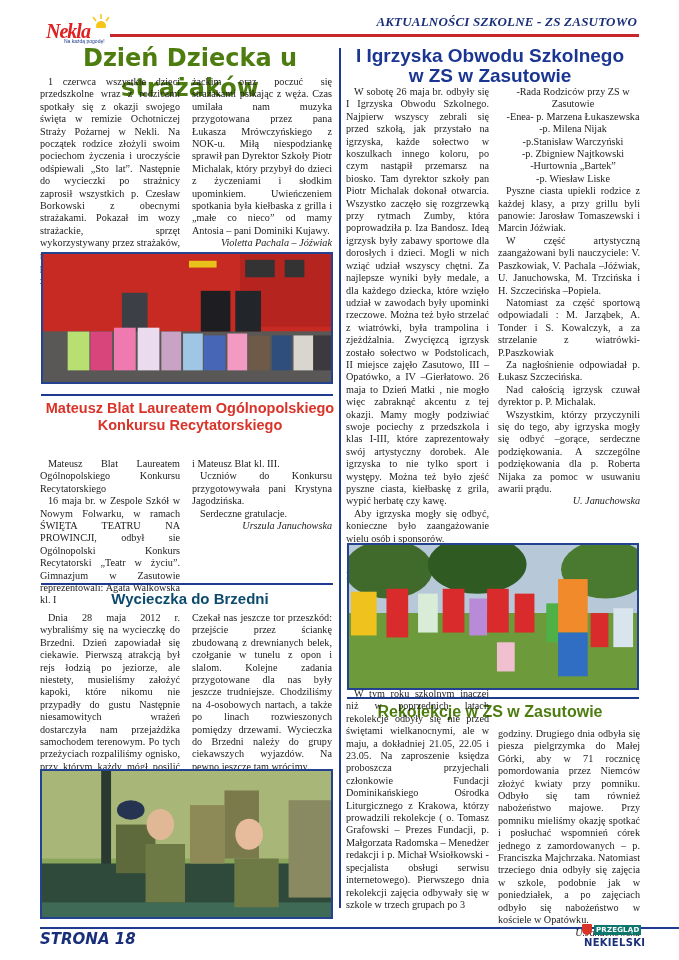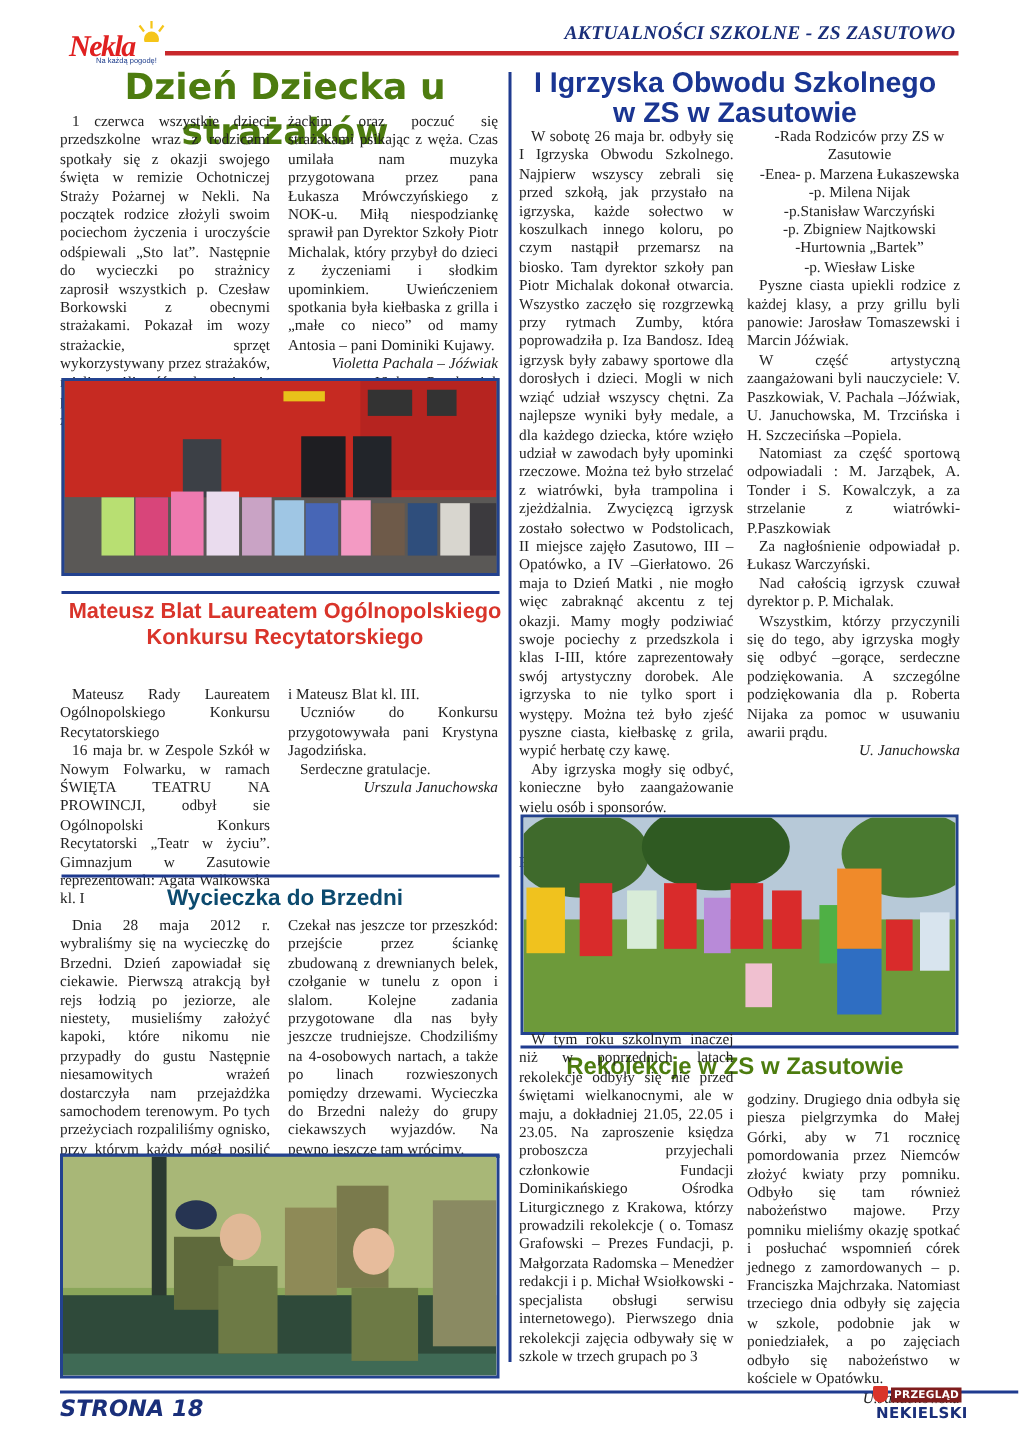--- a/index.html
+++ b/index.html
@@ -32,21 +32,21 @@
 
   .sep { height: 2px; background: #1f3b8f; }
 
   .photo { border: 2px solid #23428f; overflow: hidden; }
 
   .footer-line { left: 40px; top: 927px; width: 639px; height: 2px; background: #1f3b8f; }
   .footer-page { left: 40px; top: 930px; font-family: "DejaVu Sans", sans-serif; font-style: italic; font-weight: bold; font-size: 15px; color: #1a2f7a; }
   .footer-brand { left: 582px; top: 924px; width: 60px; height: 30px; }
   .fb-top { position: absolute; left: 0; top: 0; display: flex; align-items: center; gap: 2px; }
   .fb-shield { width: 10px; height: 11px; background: #d9342a; border-radius: 1px 1px 5px 5px; }
-  .fb-bar { background: #7f1d1d; color: #fff; font-family: "DejaVu Sans", sans-serif; font-weight: bold; font-size: 7px; padding: 1px 2px; letter-spacing: 0.2px; }
+  .fb-bar { background: #0f766e; color: #fff; font-family: "DejaVu Sans", sans-serif; font-weight: bold; font-size: 7px; padding: 1px 2px; letter-spacing: 0.2px; }
   .fb-bottom { position: absolute; left: 2px; top: 13px; font-family: "DejaVu Sans", sans-serif; font-weight: bold; font-size: 10px; color: #1a2f7a; letter-spacing: 0.3px; }
 </style>
 </head>
 <body>
 
 <div class="abs logo">
   <svg class="logo-sun" viewBox="0 0 18 14">
     <circle cx="9" cy="12" r="5" fill="#f5c518"></circle>
     <g stroke="#f5c518" stroke-width="1.5">
       <line x1="9" y1="5" x2="9" y2="0"></line>
@@ -101,21 +101,21 @@
 </div>
 
 <div class="abs sep" style="left:41px; top:394px; width:292px;"></div>
 
 <div class="abs h-red" style="left:40px; top:400px; width:300px; font-size:14.5px;">
   <div>Mateusz Blat Laureatem Ogólnopolskiego</div>
   <div>Konkursu Recytatorskiego</div>
 </div>
 
 <div class="abs col" style="left:40px; top:458px; width:140px;">
-  <p>Mateusz Rady Laureatem Ogólnopolskiego Konkursu Recytatorskiego</p>
+  <p>Mateusz Blat Laureatem Ogólnopolskiego Konkursu Recytatorskiego</p>
   <p>16 maja br. w Zespole Szkół w Nowym Folwarku, w ramach ŚWIĘTA TEATRU NA PROWINCJI, odbył sie Ogólnopolski Konkurs Recytatorski „Teatr w życiu”. Gimnazjum w Zasutowie reprezentowali: Agata Walkowska kl. I</p>
 </div>
 <div class="abs col" style="left:192px; top:458px; width:140px;">
   <p class="noindent">i Mateusz Blat kl. III.</p>
   <p>Uczniów do Konkursu przygotowywała pani Krystyna Jagodzińska.</p>
   <p>Serdeczne gratulacje.</p>
   <div class="sig">Urszula Januchowska</div>
 </div>
 
 <div class="abs sep" style="left:41px; top:583px; width:292px;"></div>
@@ -166,21 +166,21 @@
   <p class="list">-Rada Rodziców przy ZS w Zasutowie</p>
   <p class="list">-Enea- p. Marzena Łukaszewska</p>
   <p class="list">-p. Milena Nijak</p>
   <p class="list">-p.Stanisław Warczyński</p>
   <p class="list">-p. Zbigniew Najtkowski</p>
   <p class="list">-Hurtownia „Bartek”</p>
   <p class="list">-p. Wiesław Liske</p>
   <p>Pyszne ciasta upiekli rodzice z każdej klasy, a przy grillu byli panowie: Jarosław Tomaszewski i Marcin Jóźwiak.</p>
   <p>W część artystyczną zaangażowani byli nauczyciele: V. Paszkowiak, V. Pachala –Jóźwiak, U. Januchowska, M. Trzcińska i H. Szczecińska –Popiela.</p>
   <p>Natomiast za część sportową odpowiadali : M. Jarząbek, A. Tonder i S. Kowalczyk, a za strzelanie z wiatrówki-P.Paszkowiak</p>
-  <p>Za nagłośnienie odpowiadał p. Łukasz Warczyński.</p>
+  <p>Za nagłośnienie odpowiadał p. Łukasz Szczecińska.</p>
   <p>Nad całością igrzysk czuwał dyrektor p. P. Michalak.</p>
   <p>Wszystkim, którzy przyczynili się do tego, aby igrzyska mogły się odbyć –gorące, serdeczne podziękowania. A szczególne podziękowania dla p. Roberta Nijaka za pomoc w usuwaniu awarii prądu.</p>
   <div class="sig">U. Januchowska</div>
 </div>
 
 <div class="abs photo" style="left:347px; top:543px; width:292px; height:147px;">
   <svg width="100%" height="100%" viewBox="0 0 292 147" preserveAspectRatio="none">
     <rect width="292" height="147" fill="#6f9a3c"></rect>
     <rect width="292" height="70" fill="#b7c9d8"></rect>
     <ellipse cx="40" cy="25" rx="45" ry="30" fill="#3f6a2c"></ellipse>

